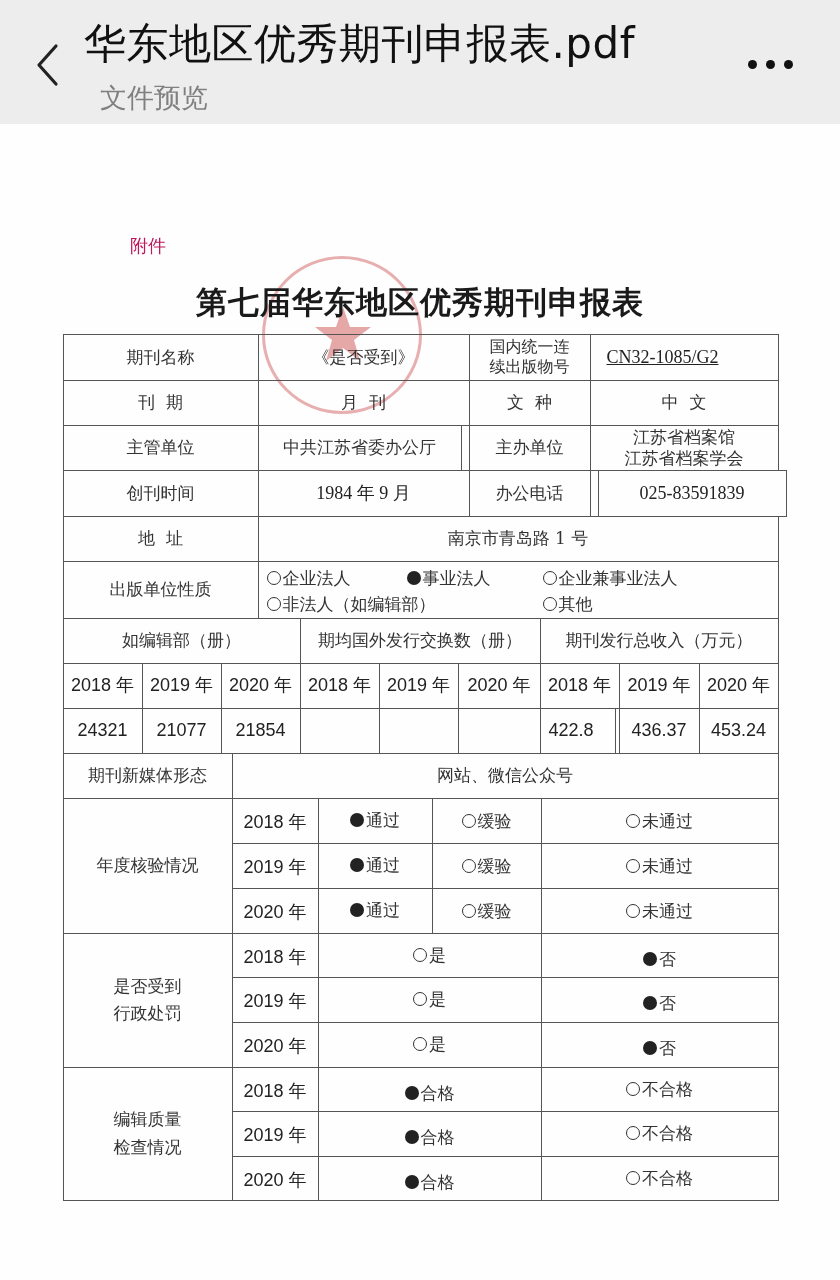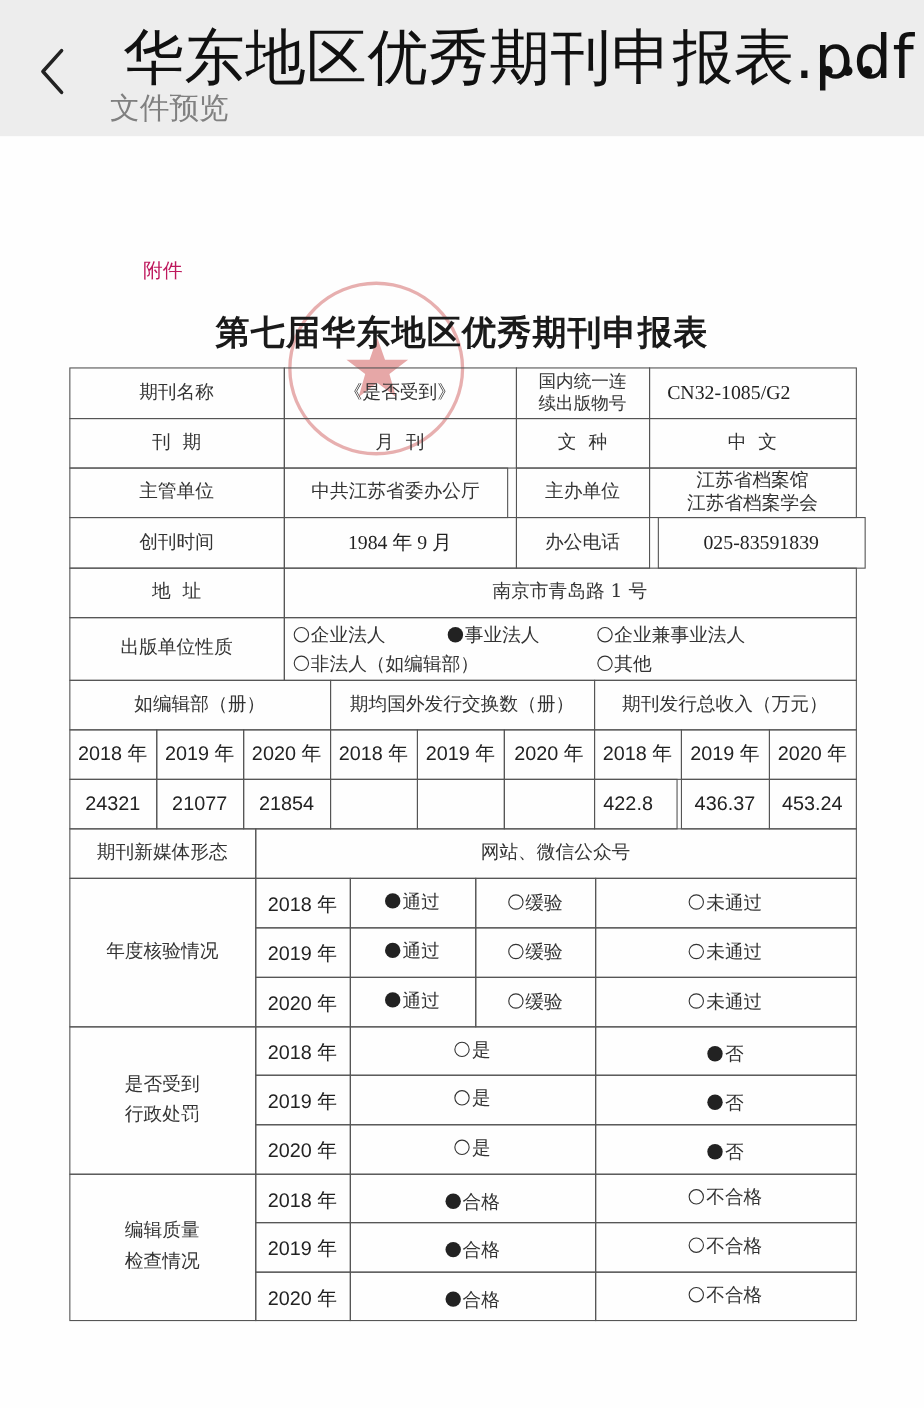--- a/index.html
+++ b/index.html
@@ -1,20 +1,20 @@
 <!DOCTYPE html>
 <html><head>
 <meta charset="utf-8">
 <style>
   html,body{margin:0;padding:0;}
   body{width:840px;height:1280px;position:relative;background:#ffffff;overflow:hidden;
        font-family:"DejaVu Sans","Liberation Sans",sans-serif;}
   .topbar{position:absolute;left:0;top:0;width:840px;height:124px;background:#ededed;}
   .back{position:absolute;left:30px;top:42px;width:40px;height:46px;cursor:pointer;}
-  .title{position:absolute;left:112px;top:16px;font-size:55px;color:#111;letter-spacing:0.5px;
+  .title{position:absolute;left:84px;top:16px;font-size:42px;color:#111;letter-spacing:0.5px;
          font-family:"DejaVu Sans","Liberation Sans",sans-serif;white-space:nowrap;}
   .subtitle{position:absolute;left:100px;top:80px;font-size:27px;color:#808080;
          font-family:"DejaVu Sans","Liberation Sans",sans-serif;}
   .more{position:absolute;left:742px;top:46px;width:56px;height:30px;cursor:pointer;}
   .more span{position:absolute;top:14px;width:9px;height:9px;border-radius:50%;background:#111;}
   .page{position:absolute;left:0;top:124px;width:840px;height:1156px;background:#fefefe;}
   .attach{position:absolute;left:130px;top:234px;font-size:18px;color:#be185d;
           font-family:"DejaVu Sans",sans-serif;}
   .doc-title{position:absolute;left:0;width:840px;top:282px;text-align:center;font-size:31px;
              font-weight:bold;color:#1a1a1a;font-family:"DejaVu Serif","Liberation Serif",serif;letter-spacing:1px;}
@@ -64,21 +64,21 @@
 
 <div class="cell" style="left:63px;top:334px;width:196px;height:47px;">
     <span>期刊名称</span>
   </div>
 <div class="cell" style="left:258px;top:334px;width:212px;height:47px;">
     <span>《是否受到》</span>
   </div>
 <div class="cell" style="left:469px;top:334px;width:122px;height:47px;font-size:16px;line-height:1.25;">
     <span><span>国内统一连</span><br><span>续出版物号</span></span>
   </div>
-<div class="cell num" style="left:590px;top:334px;width:189px;height:47px;justify-content:flex-start;padding-left:16px;">
+<div class="cell num" style="left:590px;top:334px;width:189px;height:47px;justify-content:flex-start;padding-left:16px;text-decoration:underline;">
     <span>CN32-1085/G2</span>
   </div>
 
 <div class="cell" style="left:63px;top:380px;width:196px;height:46px;white-space:pre;"><span>刊  期</span></div>
 <div class="cell" style="left:258px;top:380px;width:212px;height:46px;white-space:pre;"><span>月  刊</span></div>
 <div class="cell" style="left:469px;top:380px;width:122px;height:46px;white-space:pre;"><span>文  种</span></div>
 <div class="cell" style="left:590px;top:380px;width:189px;height:46px;white-space:pre;"><span>中  文</span></div>
 
 <div class="cell" style="left:63px;top:425px;width:196px;height:46px;">
     <span>主管单位</span>

